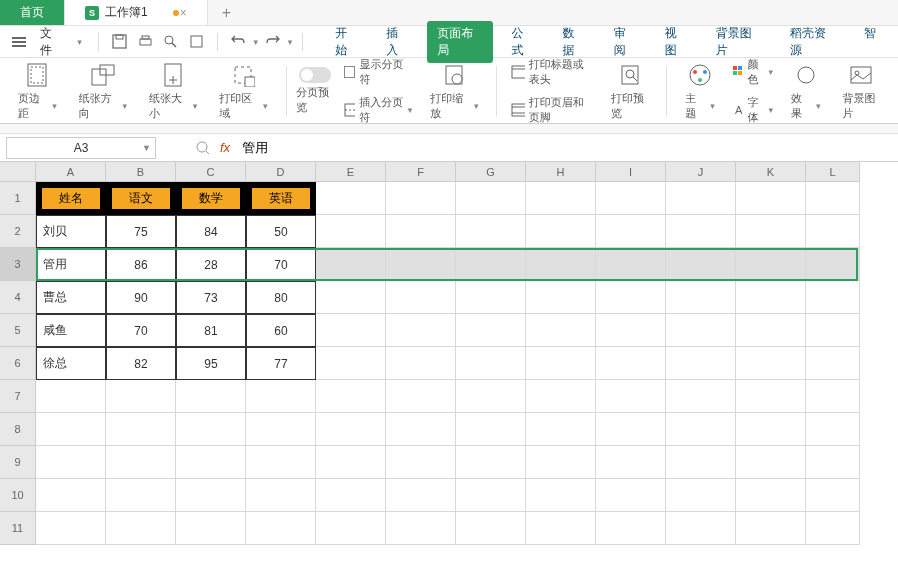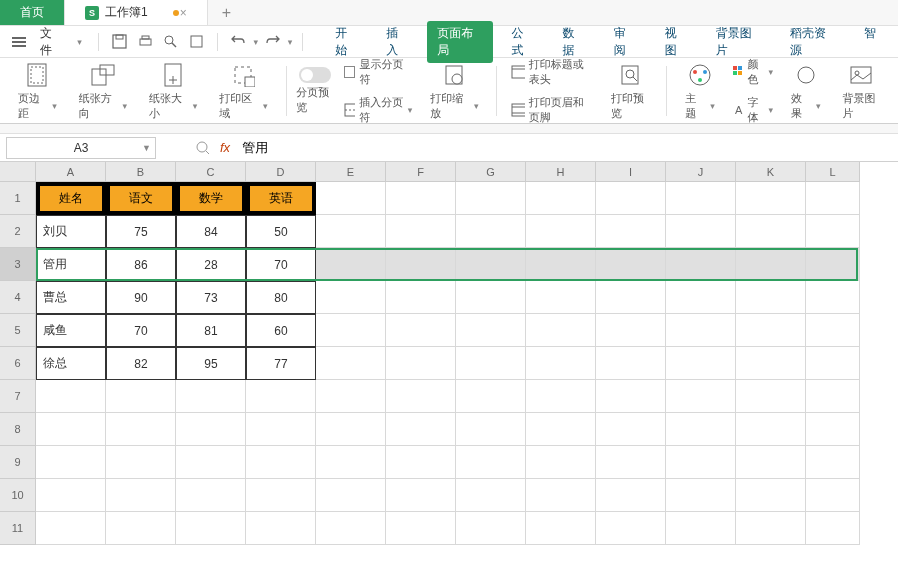--- a/index.html
+++ b/index.html
@@ -38,21 +38,21 @@
 .fx-ic{color:#c2410c;font-style:italic;font-size:13px}
 .fx-input{border:none;outline:none;font-size:13px;width:400px;padding:2px}
 .grid{position:relative}
 .col-headers{display:flex;height:20px}
 .corner{width:36px;background:#e8e8e8;border-right:1px solid #ccc;border-bottom:1px solid #ccc}
 .ch{width:70px;background:#e8e8e8;border-right:1px solid #ccc;border-bottom:1px solid #ccc;display:flex;align-items:center;justify-content:center;font-size:11px;color:#666}
 .rows{display:flex;flex-direction:column}
 .row{display:flex;height:33px}
 .rh{width:36px;background:#e8e8e8;border-right:1px solid #ccc;border-bottom:1px solid #ccc;display:flex;align-items:center;justify-content:center;font-size:11px;color:#666}
 .cell{width:70px;border-right:1px solid #d8d8d8;border-bottom:1px solid #d8d8d8;display:flex;align-items:center;padding:0 6px;font-size:12px}
-.hdr-cell{background:#f5a623;color:#000;justify-content:center;border:4px solid #000000;font-weight:500}
+.hdr-cell{background:#f5a623;color:#000;justify-content:center;border:6px solid #000000;font-weight:500}
 .data-cell{border:1px solid #333;justify-content:center}
 .data-cell.left{justify-content:flex-start}
 .row.sel .cell:not(.data-cell):not(.hdr-cell){background:#e0e0e0}
 .row.sel .rh{background:#d0d0d0}
 .sel-border{position:absolute;border:2px solid #2e9f5f;pointer-events:none}
 .caret{font-size:9px;color:#888}
 svg{display:block}
 </style>
 </head>
 <body>

